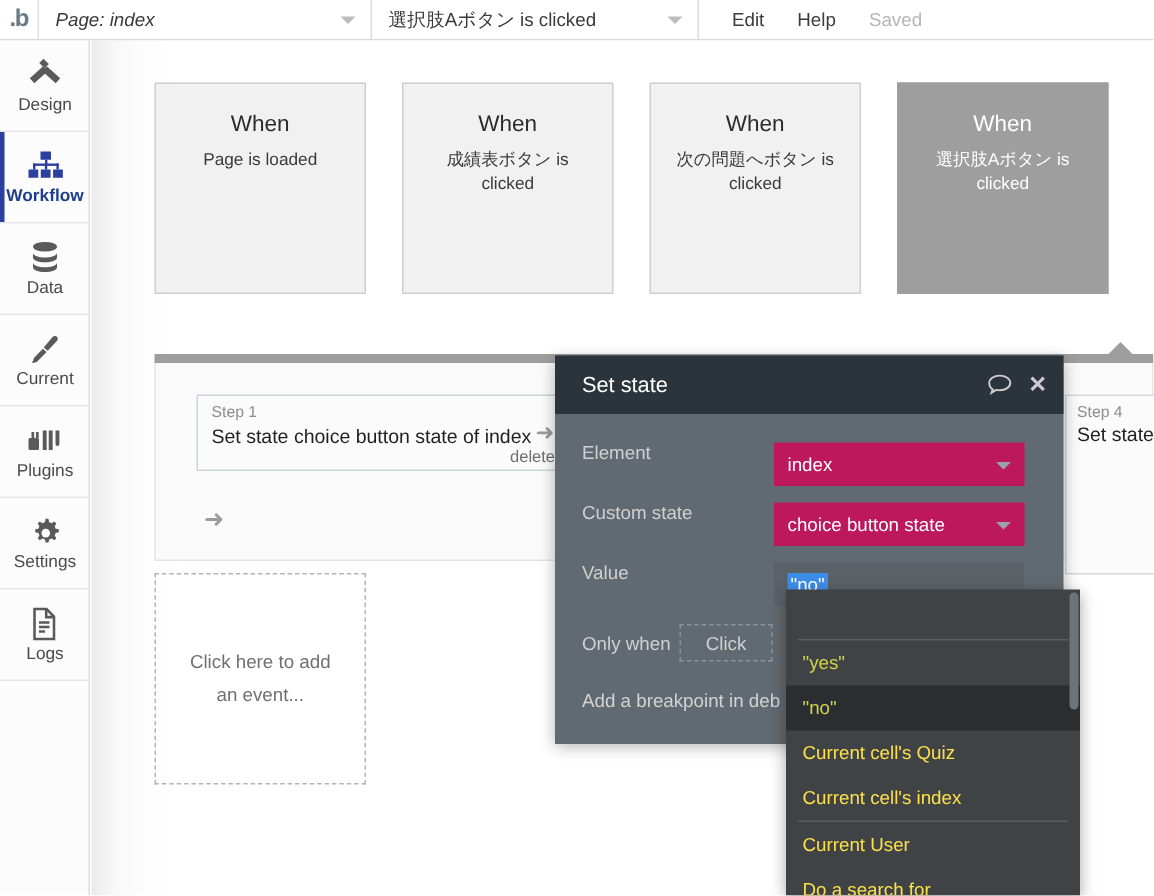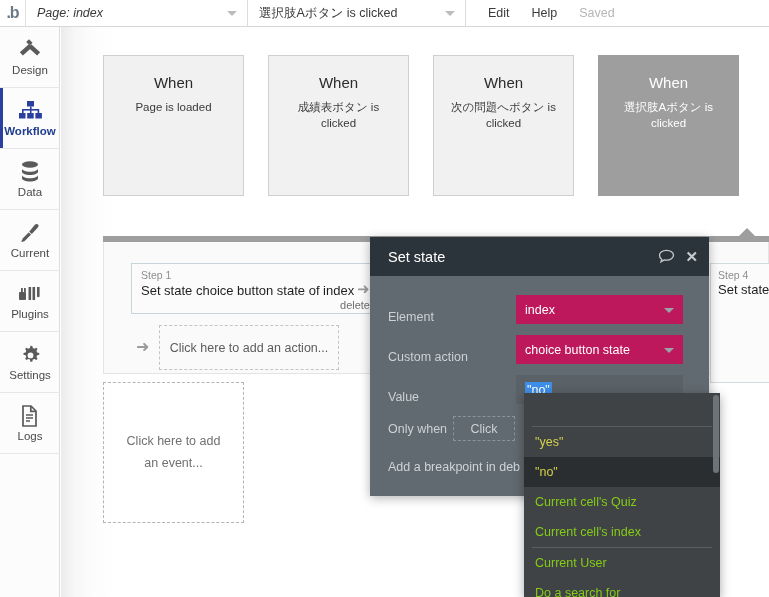--- a/index.html
+++ b/index.html
@@ -189,21 +189,21 @@
     position: absolute; right: 11px; top: 0; height: 39px;
     display: flex; align-items: center; gap: 10px;
   }
   .dlg-icons .ic { cursor: pointer; display: flex; align-items: center; }
   .dlg-close {
     font-size: 15px; color: #c7ccd0; font-weight: bold; line-height: 1;
     cursor: pointer;
   }
   .dlg-body { position: relative; padding: 19px 0 0 0; }
   .field-row {
-    display: flex; align-items: flex-end; height: 29px; margin-bottom: 11px;
+    display: flex; align-items: flex-start; height: 29px; margin-bottom: 11px;
     padding-left: 18px;
   }
   .field-label { width: 128px; font-size: 12.5px; color: #ccd1d4; }
   .field-ctl {
     position: relative; width: 167px; height: 29px;
     background: #be185d; display: flex; align-items: center;
     padding: 0 22px 0 9px; cursor: pointer;
   }
   .field-ctl .val { font-size: 12.5px; color: #ffffff; white-space: nowrap; }
   .field-ctl .fc-caret {
@@ -237,21 +237,21 @@
   .dropdown {
     position: absolute; left: 524px; top: 393px;
     width: 196px; height: 204px;
     background: #3f4346; overflow: hidden;
     box-shadow: 0 3px 10px rgba(0,0,0,0.35);
   }
   .dd-head { height: 33px; }
   .dd-divider { height: 1px; background: #595e61; margin: 0 8px; }
   .dd-item {
     height: 30px; display: flex; align-items: center;
-    padding-left: 11px; font-size: 12.5px; color: #84cc16;
+    padding-left: 11px; font-size: 12.5px; color: #fde047;
     cursor: pointer; white-space: nowrap;
   }
   .dd-item.literal { color: #d2d24a; }
   .dd-item.selected { background: #2b2e30; }
   .dd-scrollbar {
     position: absolute; right: 1px; top: 2px;
     width: 6px; height: 78px; background: #6d7376; border-radius: 3px;
   }
 </style>
 </head>
@@ -408,23 +408,20 @@
 
       <div class="step-card">
         <div class="st-num">Step 1</div>
         <div class="st-title">Set state choice button state of index</div>
         <div class="st-delete">delete</div>
       </div>
 
       <div class="step-connector">➜</div>
 
       <div class="add-action-arrow">➜</div>
-      <div class="add-action">
-        <span>Click here to add an action...</span>
-      </div>
 
       <div class="step4-card">
         <div class="st-num">Step 4</div>
         <div class="st-title">Set state P</div>
       </div>
     </div>
 
     <div class="add-event">
       <span>Click here to add an event...</span>
     </div>
@@ -447,21 +444,21 @@
 
       <div class="field-row">
         <span class="field-label">Element</span>
         <div class="field-ctl">
           <span class="val">index</span>
           <span class="fc-caret"></span>
         </div>
       </div>
 
       <div class="field-row">
-        <span class="field-label">Custom action</span>
+        <span class="field-label">Custom state</span>
         <div class="field-ctl">
           <span class="val">choice button state</span>
           <span class="fc-caret"></span>
         </div>
       </div>
 
       <div class="field-row">
         <span class="field-label">Value</span>
         <div class="field-ctl value-field">
           <span class="value-sel">"no"</span>

